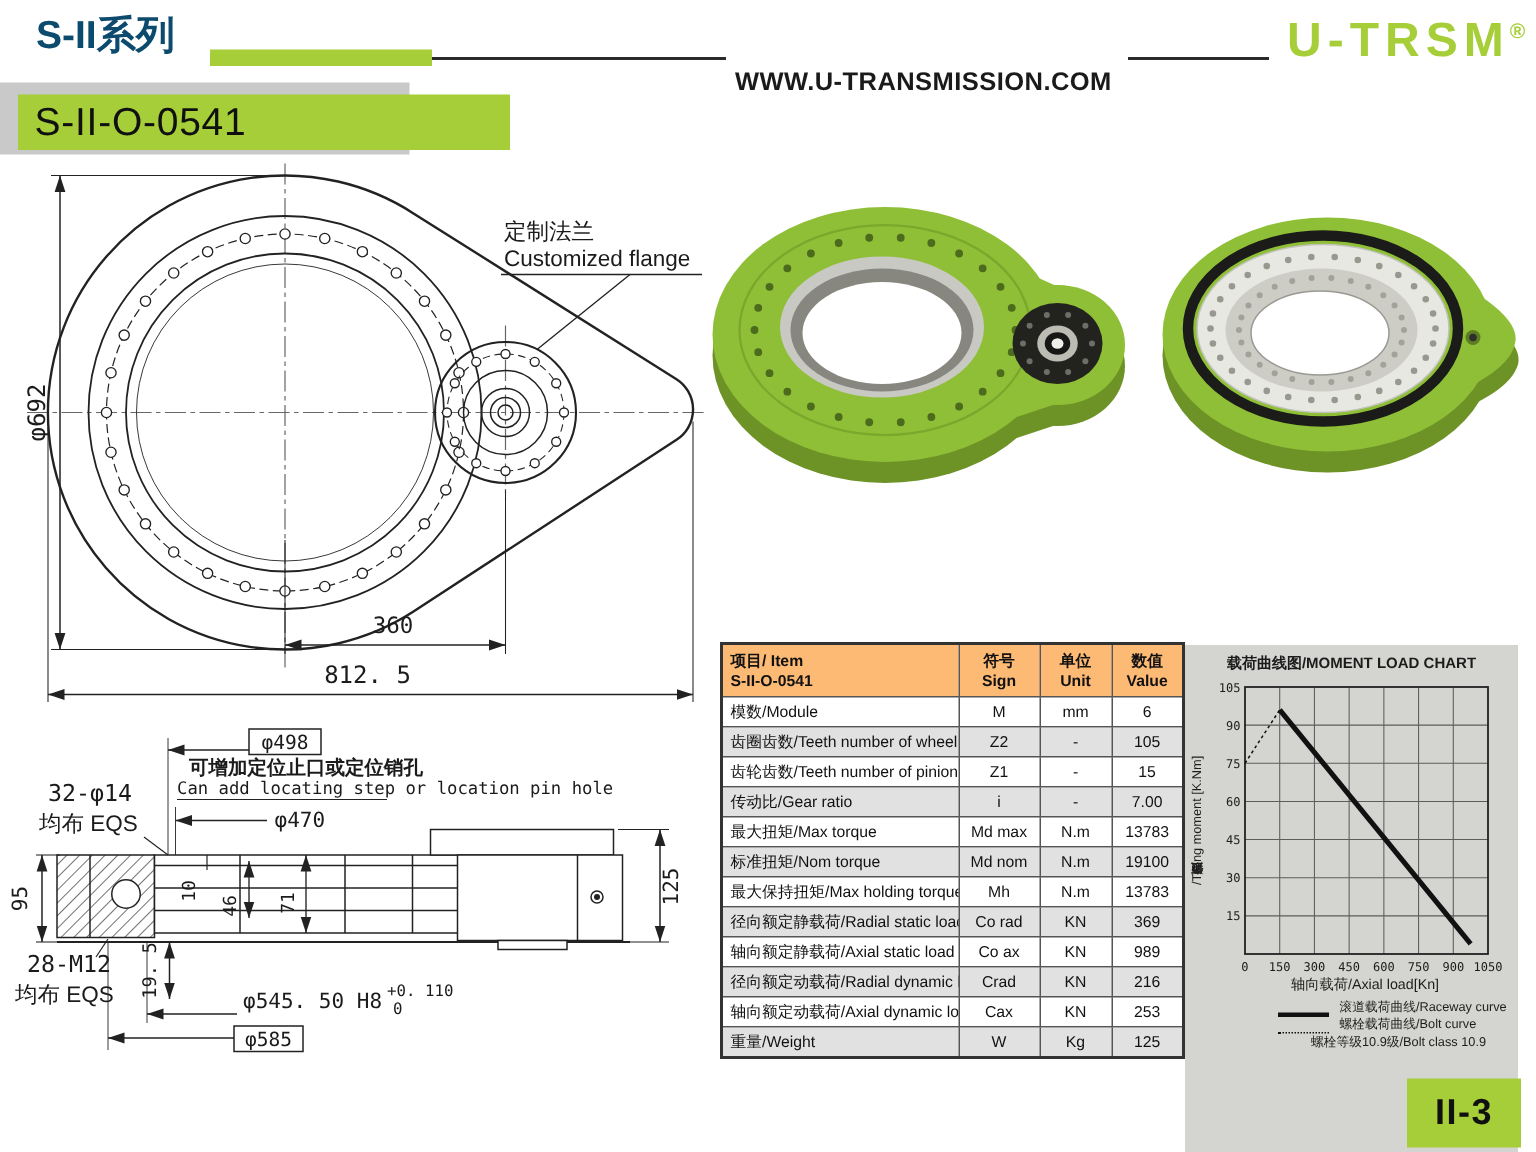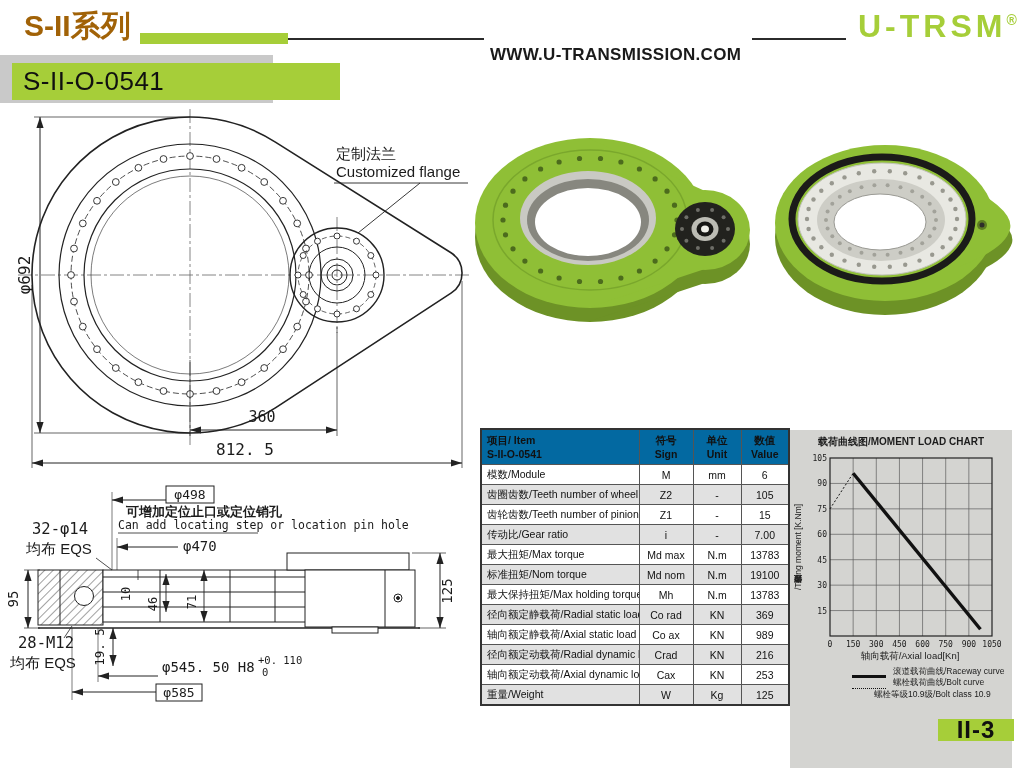--- a/index.html
+++ b/index.html
@@ -1,61 +1,61 @@
 <!DOCTYPE html>
 <html><head>
 <meta charset="utf-8">
 <style>
   html,body{margin:0;padding:0;background:#fff;}
   .page{position:relative;width:1024px;height:768px;background:#ffffff;overflow:hidden;
         font-family:"Liberation Sans",sans-serif;color:#111;}
   .abs{position:absolute;}
 
   
-  .series-cn{left:24px;top:6px;font-size:30px;font-weight:bold;color:#a16207;}
+  .series-cn{left:24px;top:6px;font-size:26px;font-weight:bold;color:#0c4a6e;}
   .series-en{left:142px;top:6px;font-size:27px;font-weight:bold;color:#a6ce39;letter-spacing:1px;}
   .series-bar{left:140px;top:33px;width:148px;height:11px;background:#a6ce39;}
   .rule{background:#2b2b2b;height:2px;}
   .rule-left{left:288px;top:38px;width:196px;}
   .rule-right{left:752px;top:38px;width:94px;}
   .website{left:490px;top:27px;font-size:17px;font-weight:bold;color:#1a1a1a;letter-spacing:0.3px;margin-top:18px;}
   .brand{left:858px;top:8px;font-size:32px;font-weight:bold;color:#a6ce39;letter-spacing:4px;}
   .brand sup{font-size:14px;letter-spacing:0;}
 
   
   .banner-shadow{left:0;top:55px;width:273px;height:48px;background:#c9c9c9;}
   .banner-green{left:12px;top:63px;width:328px;height:37px;background:#a6ce39;display:flex;align-items:center;}
   .banner-green span{font-size:26px;color:#101010;padding-left:11px;letter-spacing:0.5px;}
 
   
   .spec-table{position:absolute;left:480px;top:428px;width:308px;border-collapse:collapse;
               table-layout:fixed;font-size:10.5px;border:2px solid #333;}
   .spec-table th,.spec-table td{border:1px solid #555;padding:0 3px;overflow:hidden;white-space:nowrap;}
-  .spec-table thead th{background:#0369a1;height:34px;font-weight:bold;font-size:10.5px;text-align:center;vertical-align:middle;}
+  .spec-table thead th{background:#fdba74;height:34px;font-weight:bold;font-size:10.5px;text-align:center;vertical-align:middle;}
   .spec-table thead th.h-item{text-align:left;padding-left:5px;}
   .spec-table tbody td{height:19px;text-align:center;}
   .spec-table tbody td.c-item{text-align:left;padding-left:5px;}
   .spec-table tbody tr:nth-child(even){background:#e1e1e1;}
 
   
   .chart-panel{left:790px;top:430px;width:222px;height:348px;background:#d4d4d1;}
   .chart-title{position:absolute;left:0;top:5px;width:222px;text-align:center;font-size:10px;font-weight:bold;color:#1c1c1c;}
   .chart-ylabel{position:absolute;left:1px;top:28px;height:178px;width:13px;
                 writing-mode:vertical-rl;transform:rotate(180deg);
                 display:flex;align-items:center;justify-content:center;font-size:8.5px;color:#1c1c1c;}
   .chart-xlabel{position:absolute;left:30px;top:220px;width:180px;text-align:center;font-size:9.5px;color:#1c1c1c;}
   .legend{position:absolute;left:62px;top:237px;font-size:8.5px;color:#1c1c1c;}
   .legend-row{display:flex;align-items:flex-end;height:11px;}
   .legend-sample{width:34px;margin-right:7px;}
   .sample-solid{border-top:3px solid #111;}
   .sample-dotted{border-top:1px dotted #111;}
   .legend-note{margin-left:22px;height:11px;line-height:11px;}
 
   
-  .footer-box{left:938px;top:719px;width:76px;height:22px;background:#a6ce39;
+  .footer-box{left:938px;top:719px;width:76px;height:46px;background:#a6ce39;
               display:flex;align-items:center;justify-content:center;}
   .footer-box span{font-size:24px;font-weight:bold;color:#101010;letter-spacing:1px;}
 
   svg text{font-family:"DejaVu Sans Mono","Liberation Sans",monospace;fill:#1b1b1b;}
   svg text.cjk{font-family:"Liberation Sans",sans-serif;}
 </style>
 </head>
 <body>
 
 <div class="page">

